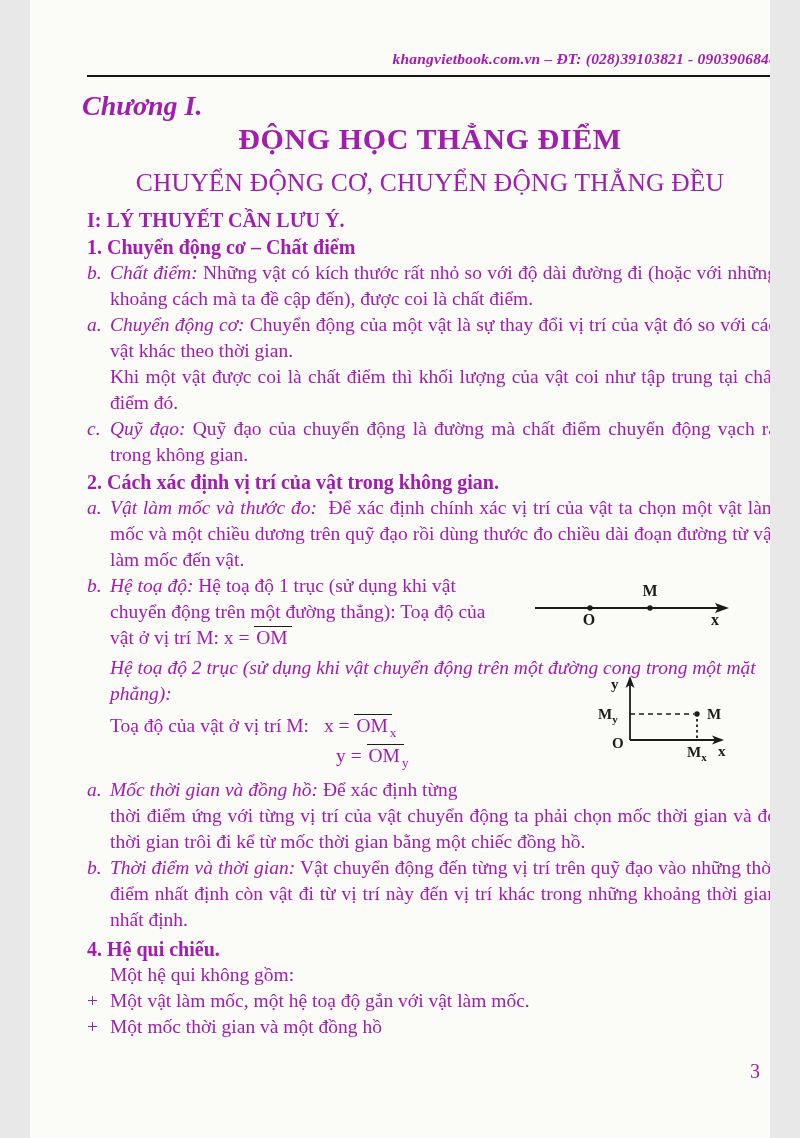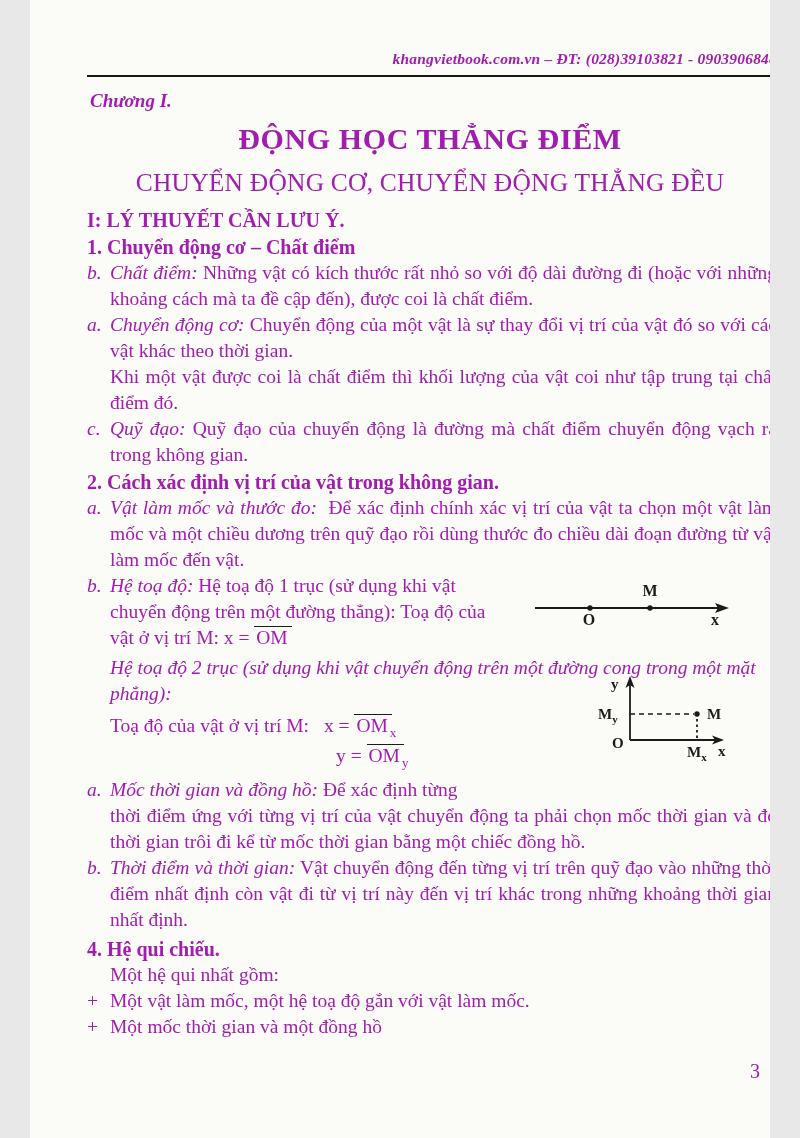--- a/index.html
+++ b/index.html
@@ -12,22 +12,22 @@
   .header-line {
     position:absolute; top:50px; left:57px; width:690px;
     text-align:right; font-size:15.5px; font-weight:bold; font-style:italic;
     letter-spacing:0.2px;
   }
   .header-rule {
     position:absolute; top:75px; left:57px; width:690px; height:0;
     border-top:2.3px solid #161616;
   }
   .chapter {
-    position:absolute; top:90px; left:60px;
-    font-size:19px; font-weight:bold; font-style:italic;
+    position:absolute; top:90px; left:52px;
+    font-size:28px; font-weight:bold; font-style:italic;
   }
   .title {
     position:absolute; top:122px; left:0; width:800px; text-align:center;
     font-size:30px; font-weight:bold; letter-spacing:0.6px;
   }
   .subtitle {
     position:absolute; top:168px; left:0; width:800px; text-align:center;
     font-size:25.5px; font-weight:normal; letter-spacing:0.2px;
   }
   
@@ -102,21 +102,21 @@
 
     <div class="formula-row2"><span>y =</span> <span class="ovl">OM</span><sub class="fsub">y</sub></div>
 
 
     <div class="para"><span class="lbl ital">a.</span><span class="ital">Mốc thời gian và đồng hồ:</span> <span>Để xác định từng</span><br><span>thời điểm ứng với từng vị trí của vật chuyển động ta phải chọn mốc thời gian và đo thời gian trôi đi kể từ mốc thời gian bằng một chiếc đồng hồ.</span></div>
 
     <div class="para"><span class="lbl ital">b.</span><span class="ital">Thời điểm và thời gian:</span> <span>Vật chuyển động đến từng vị trí trên quỹ đạo vào những thời điểm nhất định còn vật đi từ vị trí này đến vị trí khác trong những khoảng thời gian nhất định.</span></div>
 
     <div class="num-heading" style="margin-top:3px;">4. Hệ qui chiếu.</div>
 
-    <div class="plain">Một hệ qui nhất gồm:</div>
+    <div class="plain">Một hệ qui không gồm:</div>
 
     <div class="para"><span class="lbl">+</span><span>Một vật làm mốc, một hệ toạ độ gắn với vật làm mốc.</span></div>
 
     <div class="para"><span class="lbl">+</span><span>Một mốc thời gian và một đồng hồ</span></div>
 
   </div>
 
   <svg class="diagram1" width="210" height="54" viewBox="0 0 210 54">
     <line x1="8" y1="36" x2="196" y2="36" stroke="#1b1b1b" stroke-width="1.8"></line>
     <polygon points="202,36 188,31 191,36 188,41" fill="#1b1b1b"></polygon>

